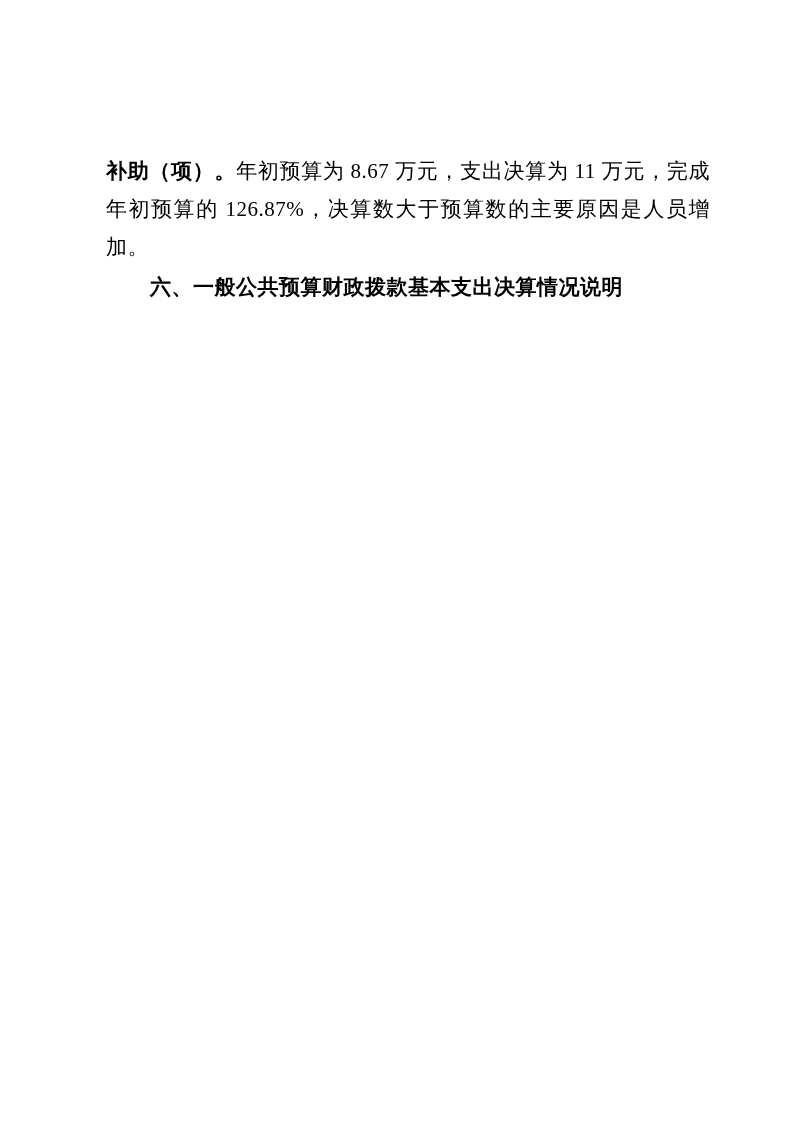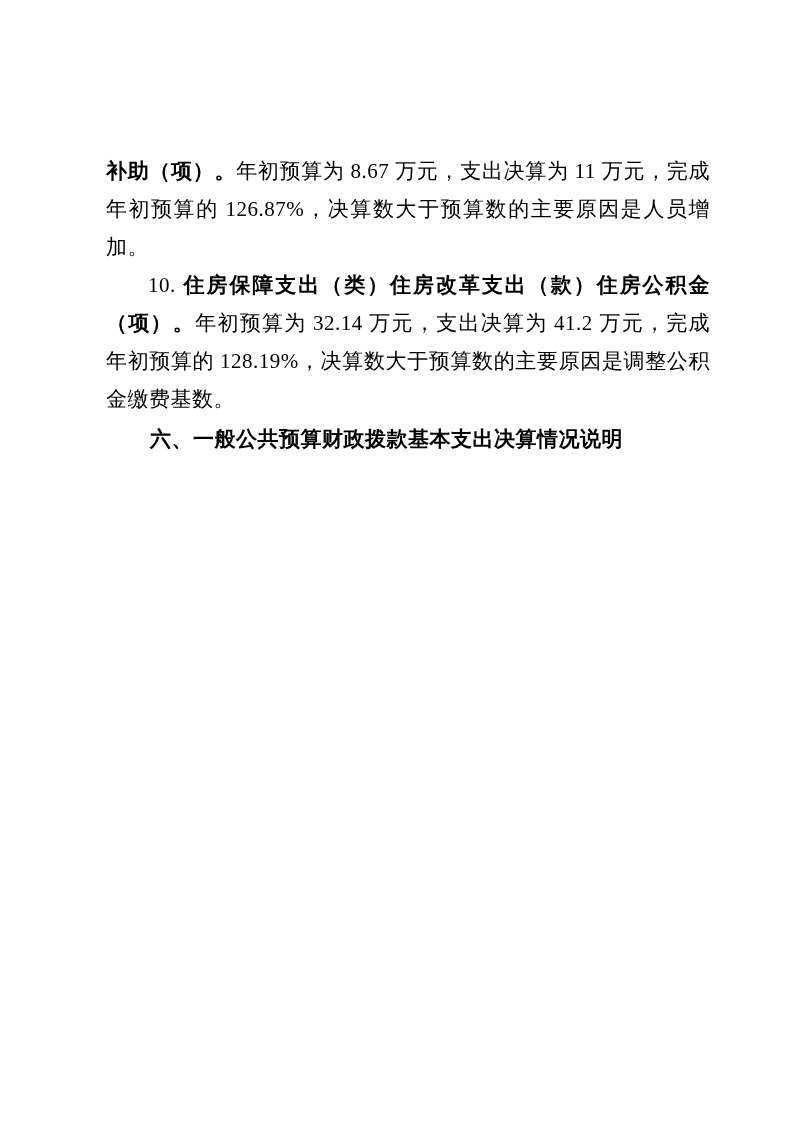--- a/index.html
+++ b/index.html
@@ -59,21 +59,20 @@
   }
 </style>
 </head>
 <body>
 
 <div class="page">
 
   <p class="para"><span class="inline-heading">补助（项）。</span><span>年初预算为 8.67 万元，支出决算为 11 万元，完成年初预算的 126.87%，决算数大于预算数的主要原因是人员增加。</span></p>
 
 
-  <p class="para indent"><span class="num">10.</span><span class="inline-heading">住房保障支出（类）住房改革支出（款）住房公积金（项）。</span><span>年初预算为 32.14 万元，支出决算为 41.2 万元，完成年初预算的 128.19%，决算数大于预算数的主要原因是调整公积金缴费基数。</span></p>
 
 
   <h2 class="section-title">六、一般公共预算财政拨款基本支出决算情况说明</h2>
 
 
 
   <div class="page-number">-15-</div>
 
 </div>
 

